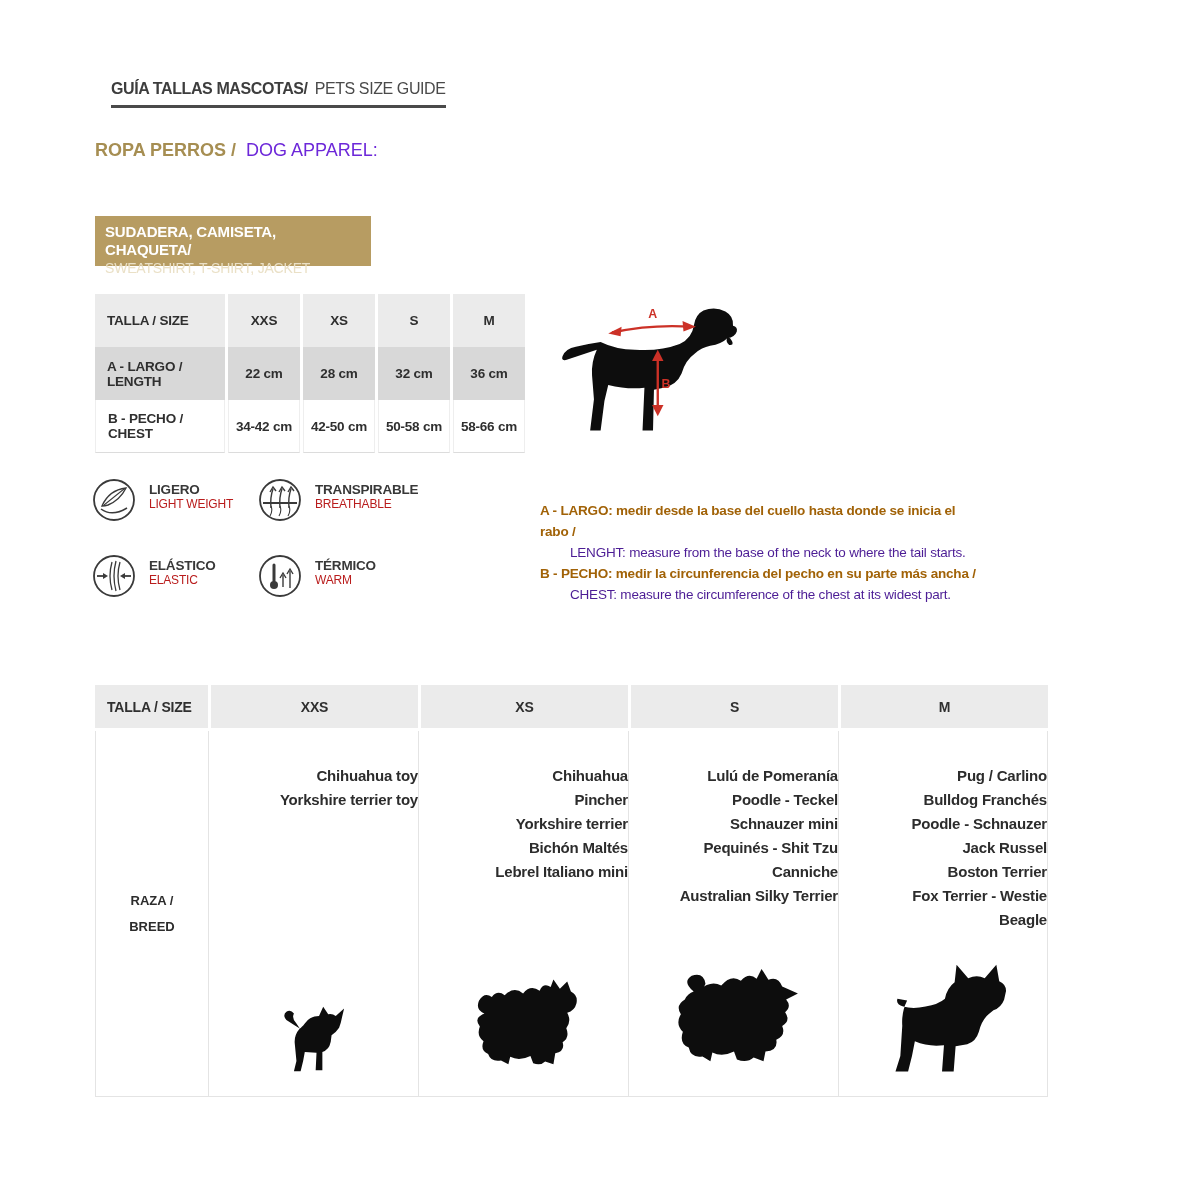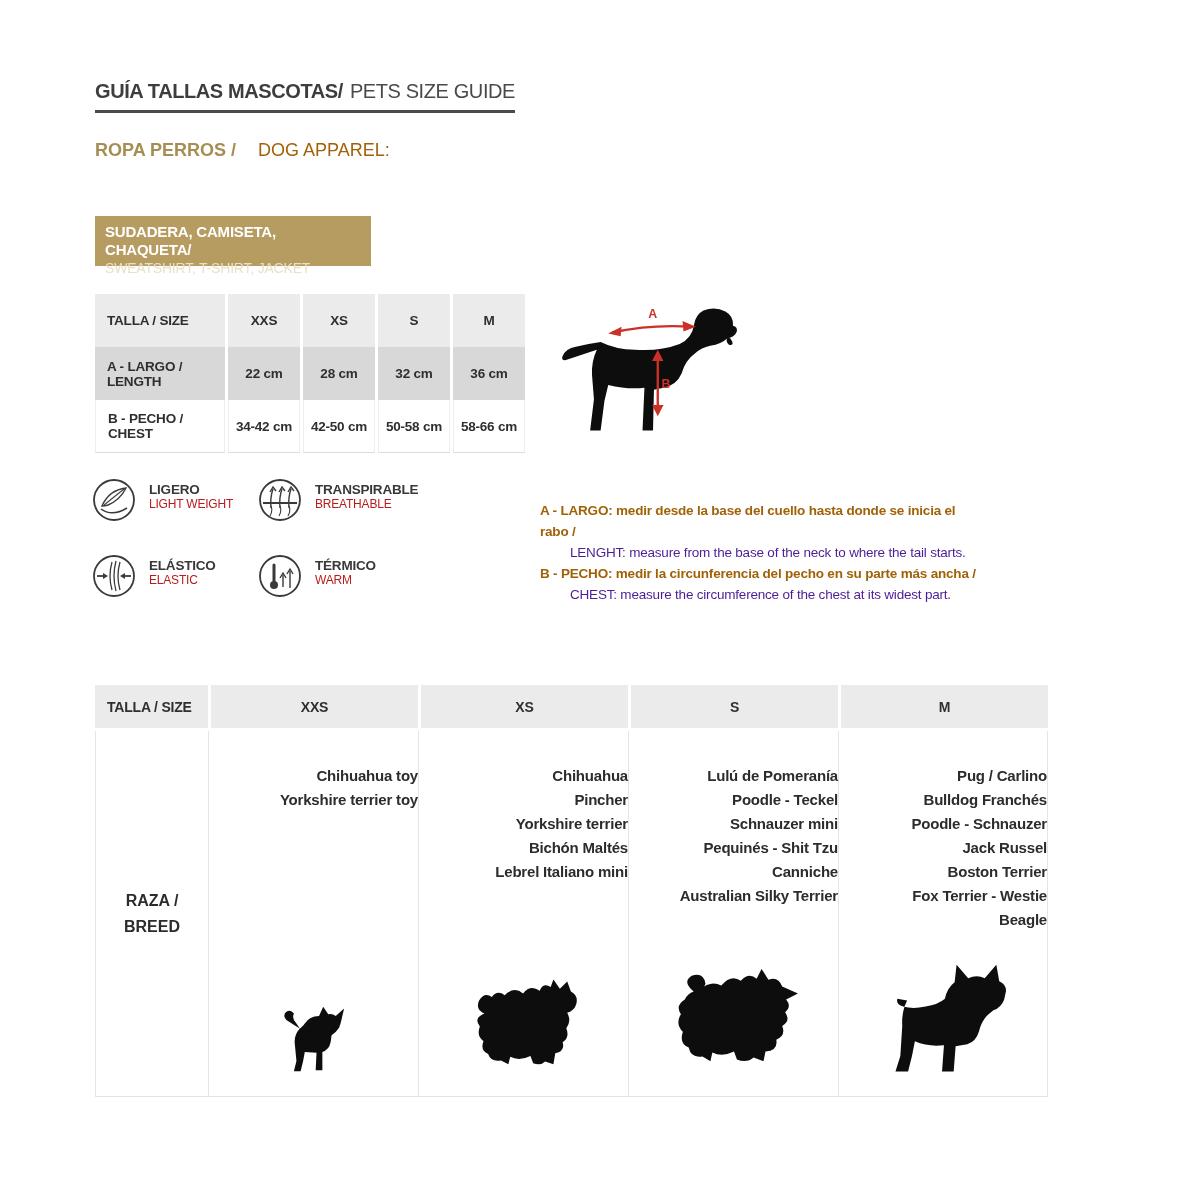--- a/index.html
+++ b/index.html
@@ -1,25 +1,25 @@
 <!DOCTYPE html>
 <html><head>
 <meta charset="utf-8">
 <style>
   html,body{margin:0;padding:0;background:#fff;}
   .canvas{position:relative;width:1200px;height:1200px;background:#ffffff;overflow:hidden;
     font-family:"Liberation Sans",sans-serif;color:#333;}
   
-  .title{position:absolute;left:95px;top:80px;font-size:20px;letter-spacing:-0.4px;color:#3d3d3d;
+  .title{position:absolute;left:111px;top:80px;font-size:16px;letter-spacing:-0.4px;color:#3d3d3d;
     border-bottom:3px solid #4a4a4a;padding-bottom:7px;white-space:nowrap;}
   .title .es{font-weight:700;}
   .title .en{font-weight:400;color:#4a4a4a;margin-left:7px;}
   .subtitle{position:absolute;left:95px;top:140px;font-size:18px;white-space:nowrap;}
   .subtitle .es{font-weight:700;color:#a68e52;}
-  .subtitle .en{font-weight:400;color:#a16207;margin-left:22px;}
+  .subtitle .en{font-weight:400;color:#6d28d9;margin-left:10px;}
   
   .banner{position:absolute;left:95px;top:216px;width:276px;height:50px;background:#b79c62;
     box-sizing:border-box;padding:7px 10px 0 10px;}
   .banner .l1{font-size:15px;font-weight:700;color:#ffffff;letter-spacing:-0.2px;line-height:18px;}
   .banner .l2{font-size:14px;font-weight:400;color:#eae0c6;letter-spacing:-0.2px;line-height:18px;}
   
   .stable{position:absolute;left:95px;top:294px;display:grid;
     grid-template-columns:130px 72px 72px 72px 72px;column-gap:3px;}
   .st-cell{height:53px;display:flex;align-items:center;justify-content:center;
     font-size:13.5px;font-weight:700;color:#2f2f2f;letter-spacing:-0.2px;box-sizing:border-box;}
@@ -43,21 +43,21 @@
   
   .btable-h{position:absolute;left:95px;top:685px;display:grid;
     grid-template-columns:113px 207px 207px 207px 207px;column-gap:3px;}
   .bh-cell{height:43px;background:#ebebeb;display:flex;align-items:center;justify-content:center;
     font-size:14px;font-weight:700;color:#2f2f2f;letter-spacing:-0.2px;box-sizing:border-box;}
   .bh-label{justify-content:flex-start;padding-left:12px;}
   .btable-b{position:absolute;left:95px;top:731px;display:grid;
     grid-template-columns:114px 210px 210px 210px 209px;grid-auto-rows:366px;}
   .bt-cell{position:relative;border-right:1px solid #e4e4e4;border-bottom:1px solid #e4e4e4;box-sizing:border-box;}
   .bt-cell.first{border-left:1px solid #e4e4e4;display:flex;flex-direction:column;
-    align-items:center;justify-content:center;font-size:16px;font-weight:700;color:#2c2c2c;line-height:26px;}
+    align-items:center;justify-content:center;font-size:13px;font-weight:700;color:#2c2c2c;line-height:26px;}
   .breeds{padding-top:33px;text-align:right;font-size:15px;font-weight:600;line-height:24px;
     color:#2c2c2c;letter-spacing:-0.2px;}
   .dog{position:absolute;left:50%;transform:translateX(-50%);}
   .dog-xxs{bottom:20px;} .dog-xs{bottom:18px;} .dog-s{bottom:14px;} .dog-m{bottom:12px;}
   svg text{font-family:"Liberation Sans",sans-serif;}
 </style>
 </head>
 <body>
 
 <div class="canvas">

